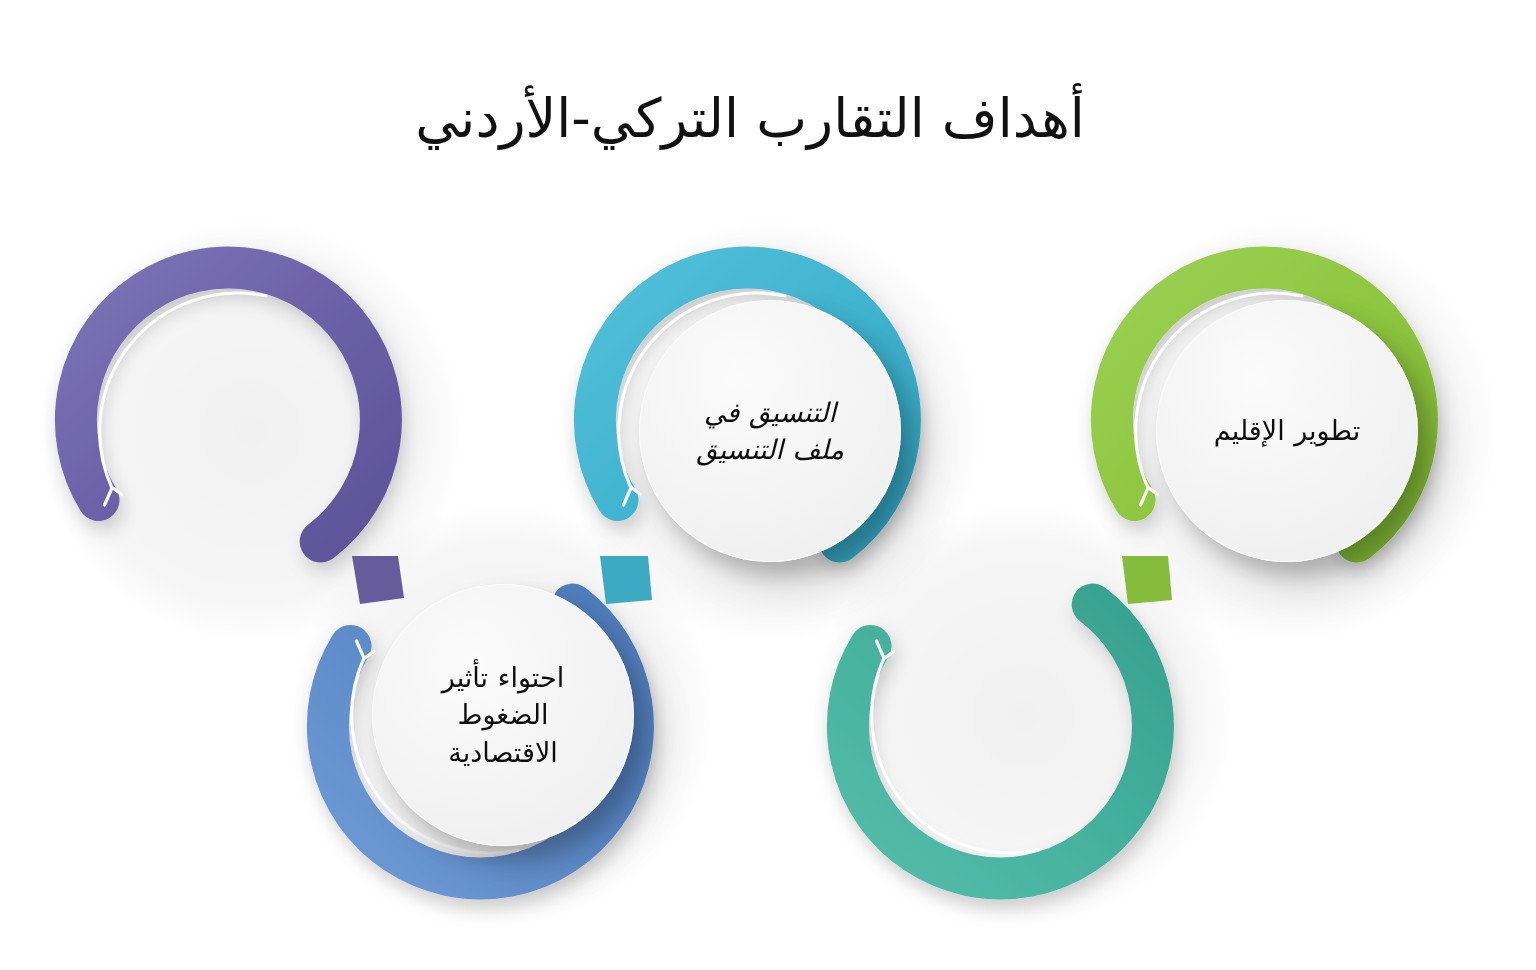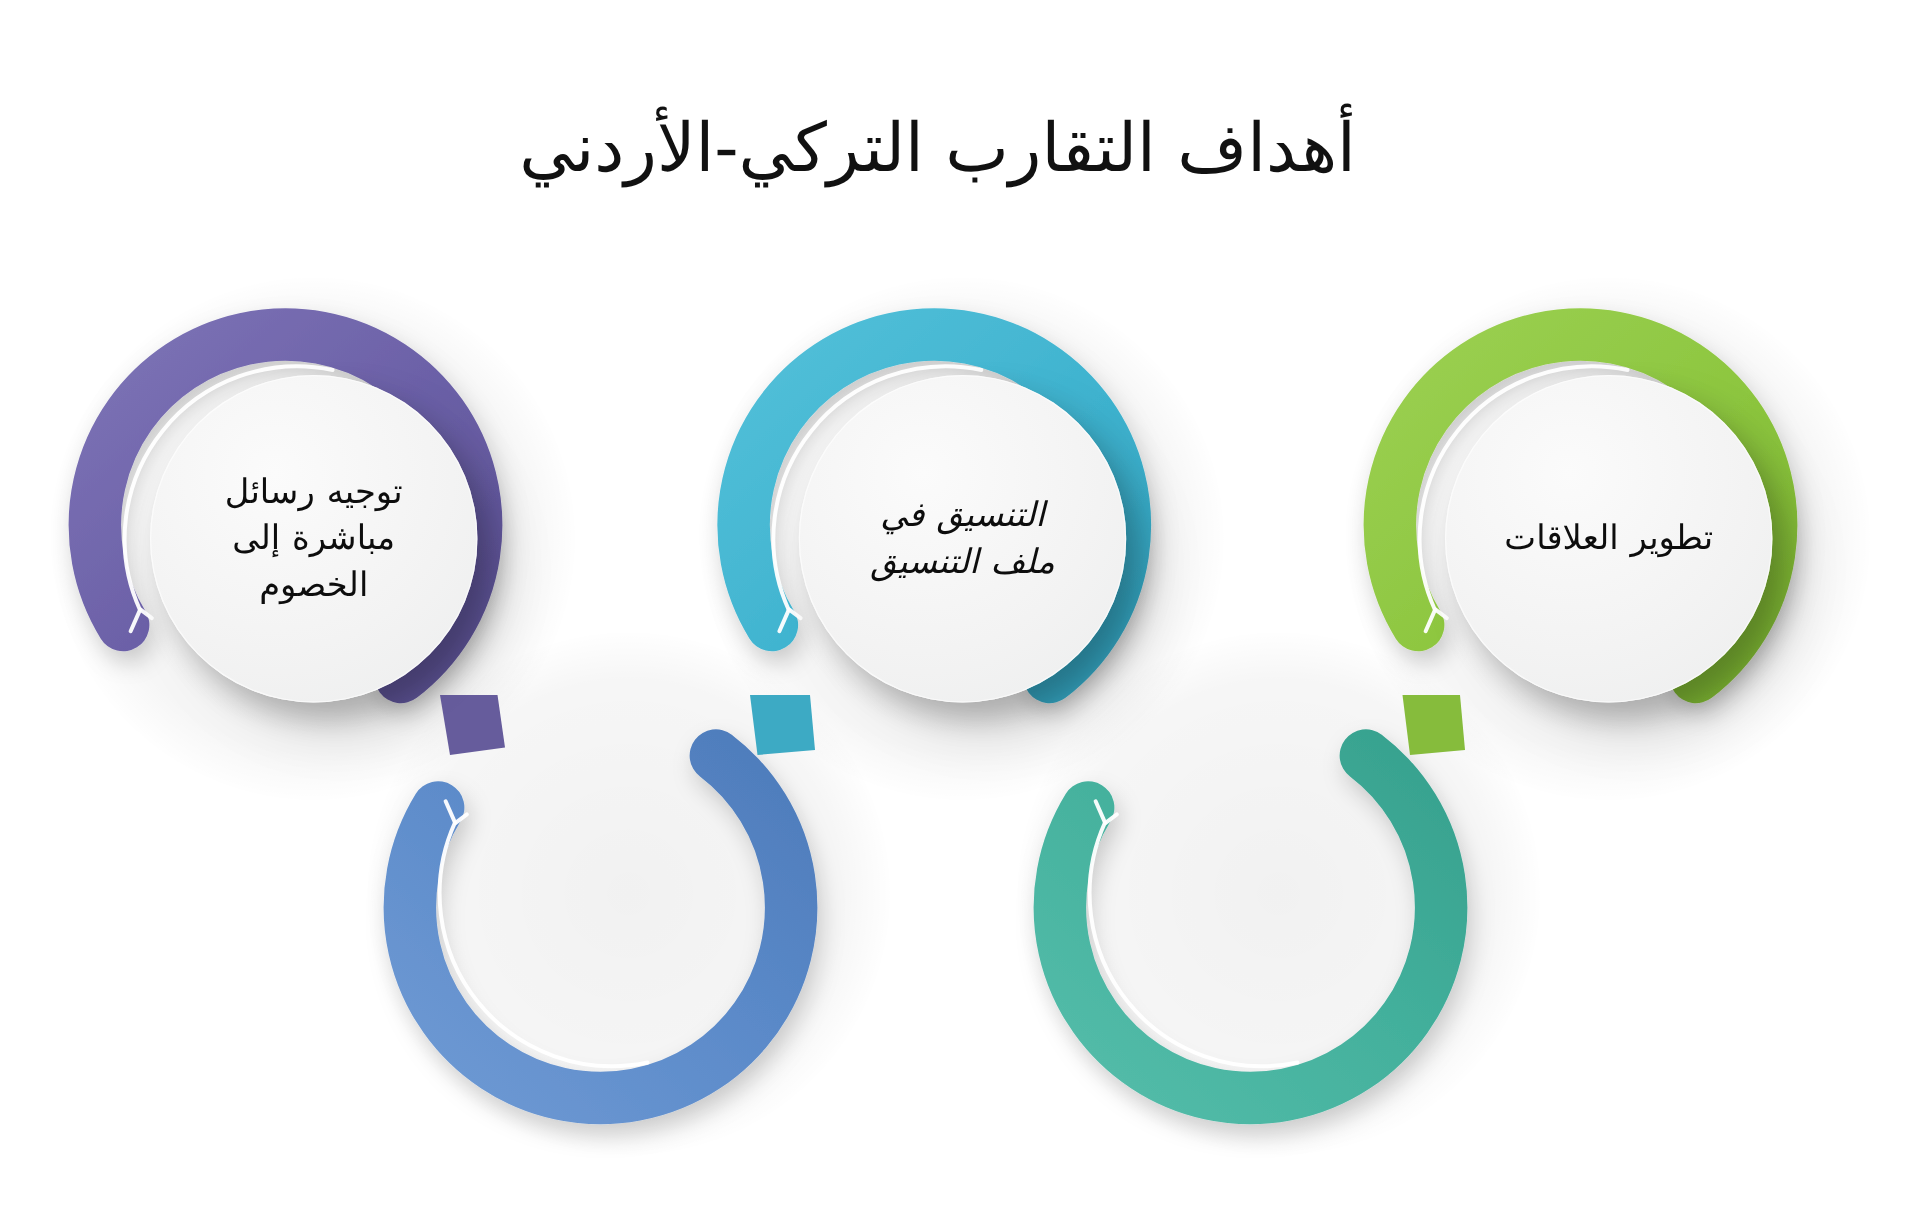--- a/index.html
+++ b/index.html
@@ -127,27 +127,20 @@
         <filter id="f1" x="-30%" y="-30%" width="170%" height="170%">
           <feDropShadow dx="4" dy="9" stdDeviation="9" flood-color="#000" flood-opacity="0.18"></feDropShadow>
         </filter>
       </defs>
 
       <path d="M 62.5 284  A 152.5 152.5 0 1 1 284.7 325.5" fill="none" stroke="url(#g1)" stroke-width="42" stroke-linecap="round" filter="url(#f1)"></path>
 
       <path d="M 76 272  A 138 138 0 0 1 230 80" fill="none" stroke="#ffffff" stroke-width="3.2" stroke-linecap="round" opacity="0.95"></path>
       <path d="M 68.5 289 L 76.2 271.5 L 85.5 278.5" fill="none" stroke="#ffffff" stroke-width="3.2" stroke-linejoin="round" stroke-linecap="round" opacity="0.95"></path>
     </svg>
-    <div class="disc">
-      <div class="disc-label">
-        <div>توجيه رسائل</div>
-        <div>مباشرة إلى</div>
-        <div>الخصوم</div>
-      </div>
-    </div>
   </div>
 
   <div class="node" id="node-3">
     <div class="halo" style="left:6px; top:6px; width:418px; height:418px;"></div>
     <svg class="ring" viewBox="0 0 430 430">
       <defs>
         <linearGradient id="g3" x1="0" y1="0" x2="1" y2="1">
           <stop offset="0%" stop-color="#53c0d9"></stop>
           <stop offset="55%" stop-color="#3fb3cf"></stop>
           <stop offset="100%" stop-color="#33a5c1"></stop>
@@ -180,21 +173,21 @@
         <filter id="f5" x="-30%" y="-30%" width="170%" height="170%">
           <feDropShadow dx="4" dy="9" stdDeviation="9" flood-color="#000" flood-opacity="0.18"></feDropShadow>
         </filter>
       </defs>
       <path d="M 62.5 284  A 152.5 152.5 0 1 1 284.7 325.5" fill="none" stroke="url(#g5)" stroke-width="42" stroke-linecap="round" filter="url(#f5)"></path>
       <path d="M 76 272  A 138 138 0 0 1 230 80" fill="none" stroke="#ffffff" stroke-width="3.2" stroke-linecap="round" opacity="0.95"></path>
       <path d="M 68.5 289 L 76.2 271.5 L 85.5 278.5" fill="none" stroke="#ffffff" stroke-width="3.2" stroke-linejoin="round" stroke-linecap="round" opacity="0.95"></path>
     </svg>
     <div class="disc">
       <div class="disc-label">
-        <div>تطوير العلاقات</div>
+        <div>تطوير الإقليم</div>
       </div>
     </div>
   </div>
 
   <div class="node" id="node-2">
     <div class="halo" style="left:6px; top:6px; width:418px; height:418px;"></div>
     <svg class="ring" viewBox="0 0 430 430">
       <defs>
         <linearGradient id="g2" x1="0" y1="1" x2="1" y2="0">
           <stop offset="0%" stop-color="#6f9ad4"></stop>
@@ -203,20 +196,27 @@
         </linearGradient>
         <filter id="f2" x="-30%" y="-30%" width="170%" height="170%">
           <feDropShadow dx="4" dy="9" stdDeviation="9" flood-color="#000" flood-opacity="0.18"></feDropShadow>
         </filter>
       </defs>
 
       <path d="M 62.5 146  A 152.5 152.5 0 1 0 284.7 104.5" fill="none" stroke="url(#g2)" stroke-width="42" stroke-linecap="round" filter="url(#f2)"></path>
       <path d="M 76 158  A 138 138 0 0 0 230 350" fill="none" stroke="#ffffff" stroke-width="3.2" stroke-linecap="round" opacity="0.95"></path>
       <path d="M 68.5 141 L 76.2 158.5 L 85.5 151.5" fill="none" stroke="#ffffff" stroke-width="3.2" stroke-linejoin="round" stroke-linecap="round" opacity="0.95"></path>
     </svg>
+    <div class="disc">
+      <div class="disc-label">
+        <div>احتواء تأثير</div>
+        <div>الضغوط</div>
+        <div>الاقتصادية</div>
+      </div>
+    </div>
   </div>
 
   <div class="node" id="node-4">
     <div class="halo" style="left:6px; top:6px; width:418px; height:418px;"></div>
     <svg class="ring" viewBox="0 0 430 430">
       <defs>
         <linearGradient id="g4" x1="0" y1="1" x2="1" y2="0">
           <stop offset="0%" stop-color="#55bdaa"></stop>
           <stop offset="55%" stop-color="#43b09c"></stop>
           <stop offset="100%" stop-color="#37a18e"></stop>

